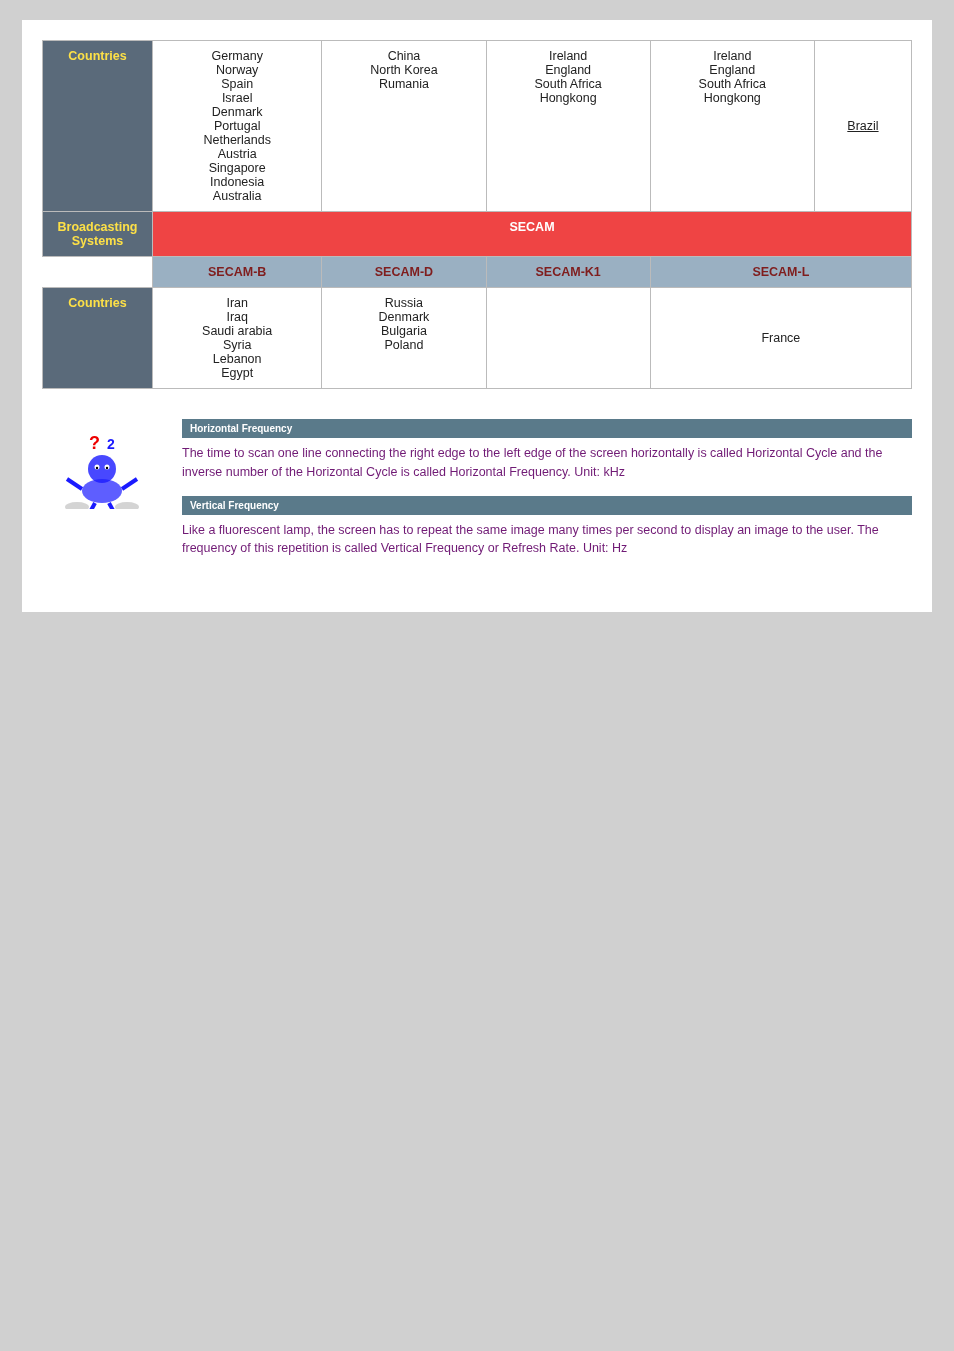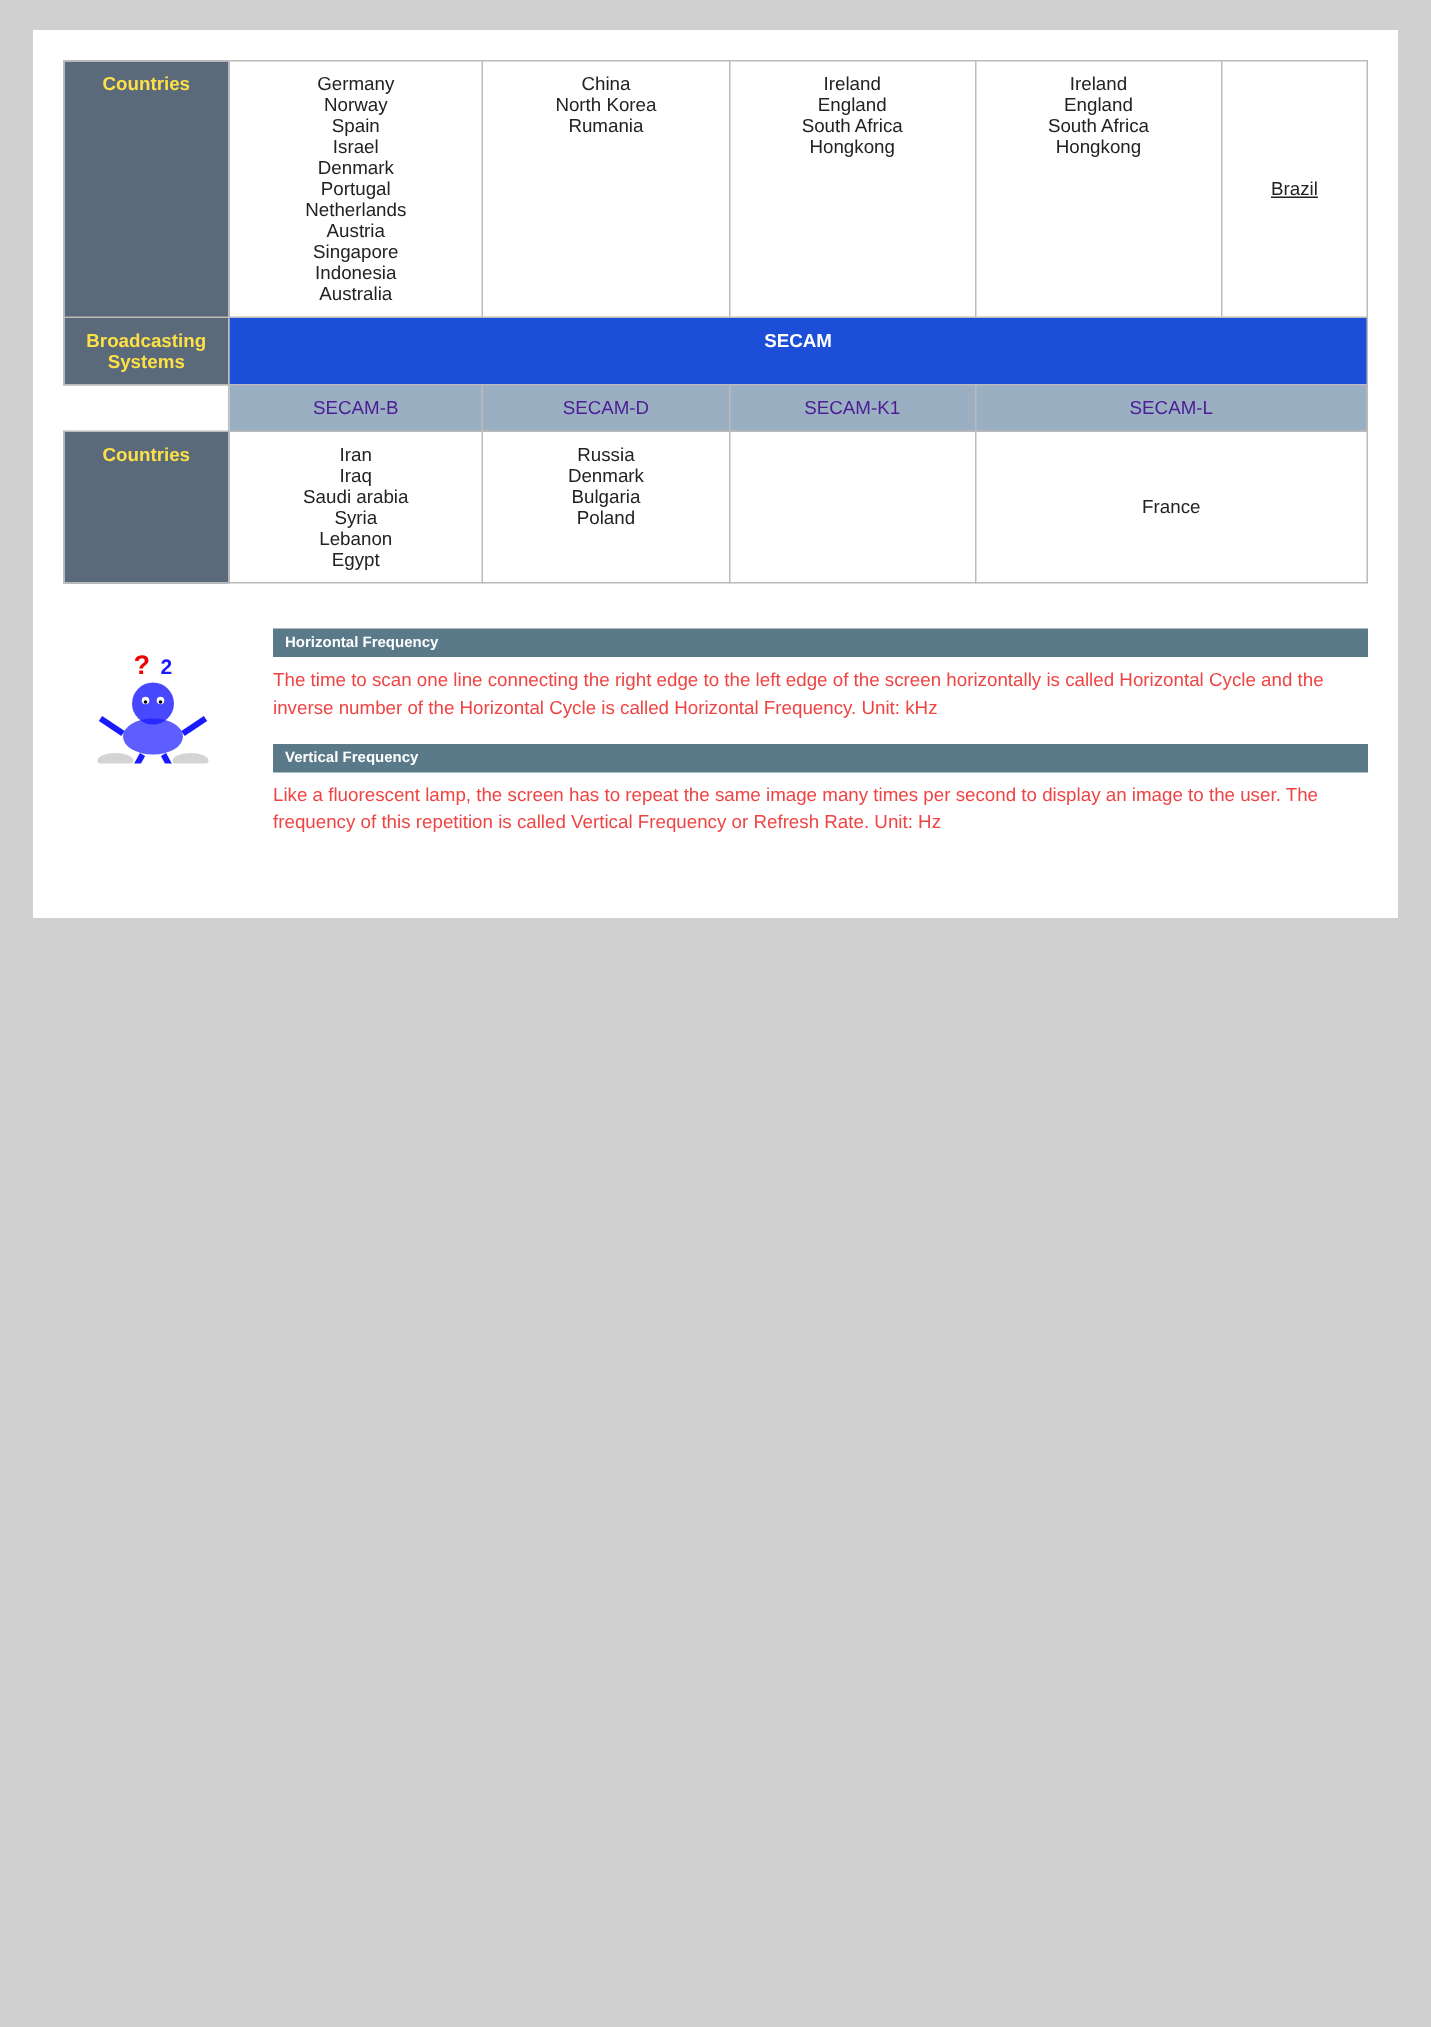--- a/index.html
+++ b/index.html
@@ -35,36 +35,36 @@
       background: #5a6a7a;
       color: #fde047;
       font-weight: bold;
       text-align: center;
       vertical-align: middle;
       white-space: nowrap;
       font-size: 13px;
       width: 110px;
     }
     .secam-header-cell {
-      background: #1d4ed8;
+      background: #ef4444;
       color: #fff;
       font-weight: bold;
       text-align: center;
       font-size: 13px;
       border: 1px solid #bbb;
       padding: 8px;
     }
     .secam-sub-header {
       background: #9ab0c2;
-      color: #4c1d95;
+      color: #7f1d1d;
       font-size: 12px;
       text-align: center;
       border: 1px solid #bbb;
       padding: 6px 8px;
-      font-weight: normal;
+      font-weight: bold;
     }
 
     
     .info-section {
       margin-top: 10px;
       display: flex;
       gap: 20px;
       align-items: flex-start;
     }
     .info-image {
@@ -84,21 +84,21 @@
       background: #5a7a8a;
       color: #fff;
       font-size: 10px;
       font-weight: bold;
       padding: 4px 8px;
       margin-bottom: 6px;
     }
     .info-text {
       font-size: 12.5px;
       line-height: 1.5;
-      color: #ef4444;
+      color: #701a75;
     }
 
     
     .svg-illustration {
       width: 110px;
       height: 90px;
     }
   </style>
 </head>
 <body>

